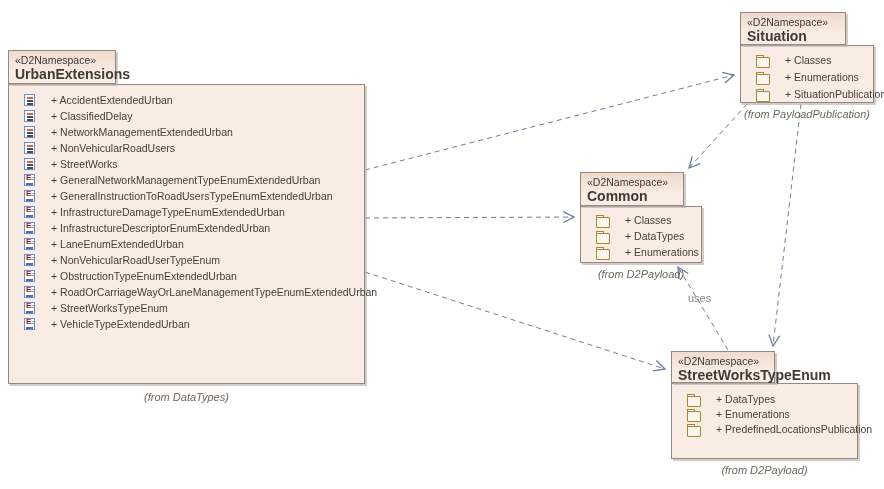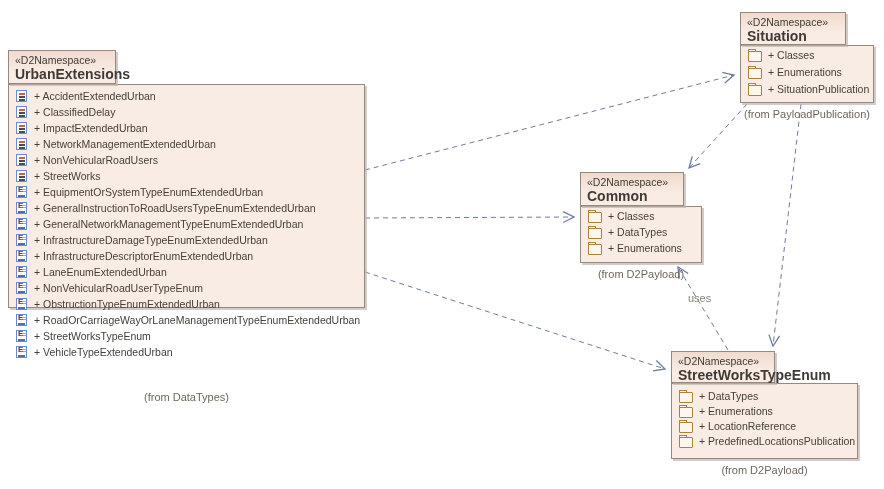--- a/index.html
+++ b/index.html
@@ -27,27 +27,27 @@
   .pkg-name   { font-size: 14px; font-weight: bold; color:#3f3a34; line-height: 14px; white-space: nowrap; }
   .pkg-body {
     position:absolute; left:0;
     background:#f9ece4;
     border:1px solid #97887c;
     box-shadow: 2px 2px 0 rgba(190,182,175,.7);
     z-index: 1;
   }
   .pkg-caption {
     position:absolute; left:0;
-    font-size: 11px; 
+    font-size: 11px; font-style: italic;
     color:#6e675d; text-align:center;
     white-space: nowrap;
   }
   .item {
-    display:flex; align-items:flex-start; gap:7px;
-    padding-left:7px; white-space:nowrap;
+    display:flex; align-items:flex-end; gap:16px;
+    padding-left:15px; white-space:nowrap;
   }
   .item-label { font-size:10.5px; color:#45413a; }
 
   
   .icon { display:inline-block; flex-shrink:0; position:relative; }
   .icon[data-icon="class"] {
     width:11px; height:12px;
     border:1px solid #6b8cc7;
     background:
       linear-gradient(#c9644c,#c9644c) 2px 2px / 6px 2px no-repeat,
@@ -78,21 +78,21 @@
   .icon[data-icon="folder"]::after {
     content:""; position:absolute; left:0; top:2px;
     width:12px; height:9px;
     border:1px solid #a98434; border-radius:1px;
     background:#fcf7ee;
   }
 
   
   #pkg-urban { left:8px;  top:50px;  width:357px; }
   #pkg-urban .pkg-tab  { width:108px; height:34px; }
-  #pkg-urban .pkg-body { top:34px; width:357px; height:224px; padding-top:5px; }
+  #pkg-urban .pkg-body { top:34px; width:357px; height:300px; padding-top:5px; }
   #pkg-urban .item     { height:16px; }
   #pkg-urban .pkg-caption { top:341px; width:357px; }
 
   #pkg-situation { left:740px; top:12px; width:134px; }
   #pkg-situation .pkg-tab  { width:106px; height:33px; }
   #pkg-situation .pkg-body { top:33px; width:134px; height:58px; padding-top:3px; }
   #pkg-situation .item     { height:17px; }
   #pkg-situation .pkg-caption { top:96px; width:134px; }
 
   #pkg-common { left:580px; top:172px; width:122px; }
@@ -140,57 +140,49 @@
           <span class="icon" data-icon="class"></span>
           <span class="item-label">+ AccidentExtendedUrban</span>
         </div>
 
         <div class="item">
           <span class="icon" data-icon="class"></span>
           <span class="item-label">+ ClassifiedDelay</span>
         </div>
 
 
-        <div class="item">
-          <span class="icon" data-icon="class"></span>
-          <span class="item-label">+ ImpactExtendedUrban</span>
-        </div>
 
         <div class="item">
           <span class="icon" data-icon="class"></span>
           <span class="item-label">+ NetworkManagementExtendedUrban</span>
         </div>
 
         <div class="item">
           <span class="icon" data-icon="class"></span>
           <span class="item-label">+ NonVehicularRoadUsers</span>
         </div>
 
         <div class="item">
           <span class="icon" data-icon="class"></span>
           <span class="item-label">+ StreetWorks</span>
         </div>
 
-        <div class="item">
-          <span class="icon" data-icon="enum"></span>
-          <span class="item-label">+ EquipmentOrSystemTypeEnumExtendedUrban</span>
+
+        <div class="item">
+          <span class="icon" data-icon="enum"></span>
+          <span class="item-label">+ GeneralNetworkManagementTypeEnumExtendedUrban</span>
         </div>
 
         <div class="item">
           <span class="icon" data-icon="enum"></span>
           <span class="item-label">+ GeneralInstructionToRoadUsersTypeEnumExtendedUrban</span>
         </div>
 
         <div class="item">
           <span class="icon" data-icon="enum"></span>
-          <span class="item-label">+ GeneralNetworkManagementTypeEnumExtendedUrban</span>
-        </div>
-
-        <div class="item">
-          <span class="icon" data-icon="enum"></span>
           <span class="item-label">+ InfrastructureDamageTypeEnumExtendedUrban</span>
         </div>
 
         <div class="item">
           <span class="icon" data-icon="enum"></span>
           <span class="item-label">+ InfrastructureDescriptorEnumExtendedUrban</span>
         </div>
 
         <div class="item">
           <span class="icon" data-icon="enum"></span>
@@ -285,24 +277,20 @@
         <div class="item">
           <span class="icon" data-icon="folder"></span>
           <span class="item-label">+ DataTypes</span>
         </div>
 
         <div class="item">
           <span class="icon" data-icon="folder"></span>
           <span class="item-label">+ Enumerations</span>
         </div>
 
-        <div class="item">
-          <span class="icon" data-icon="folder"></span>
-          <span class="item-label">+ LocationReference</span>
-        </div>
 
         <div class="item">
           <span class="icon" data-icon="folder"></span>
           <span class="item-label">+ PredefinedLocationsPublication</span>
         </div>
       </div>
     <div class="pkg-caption">(from D2Payload)</div>
   </div>
 
 </div>

